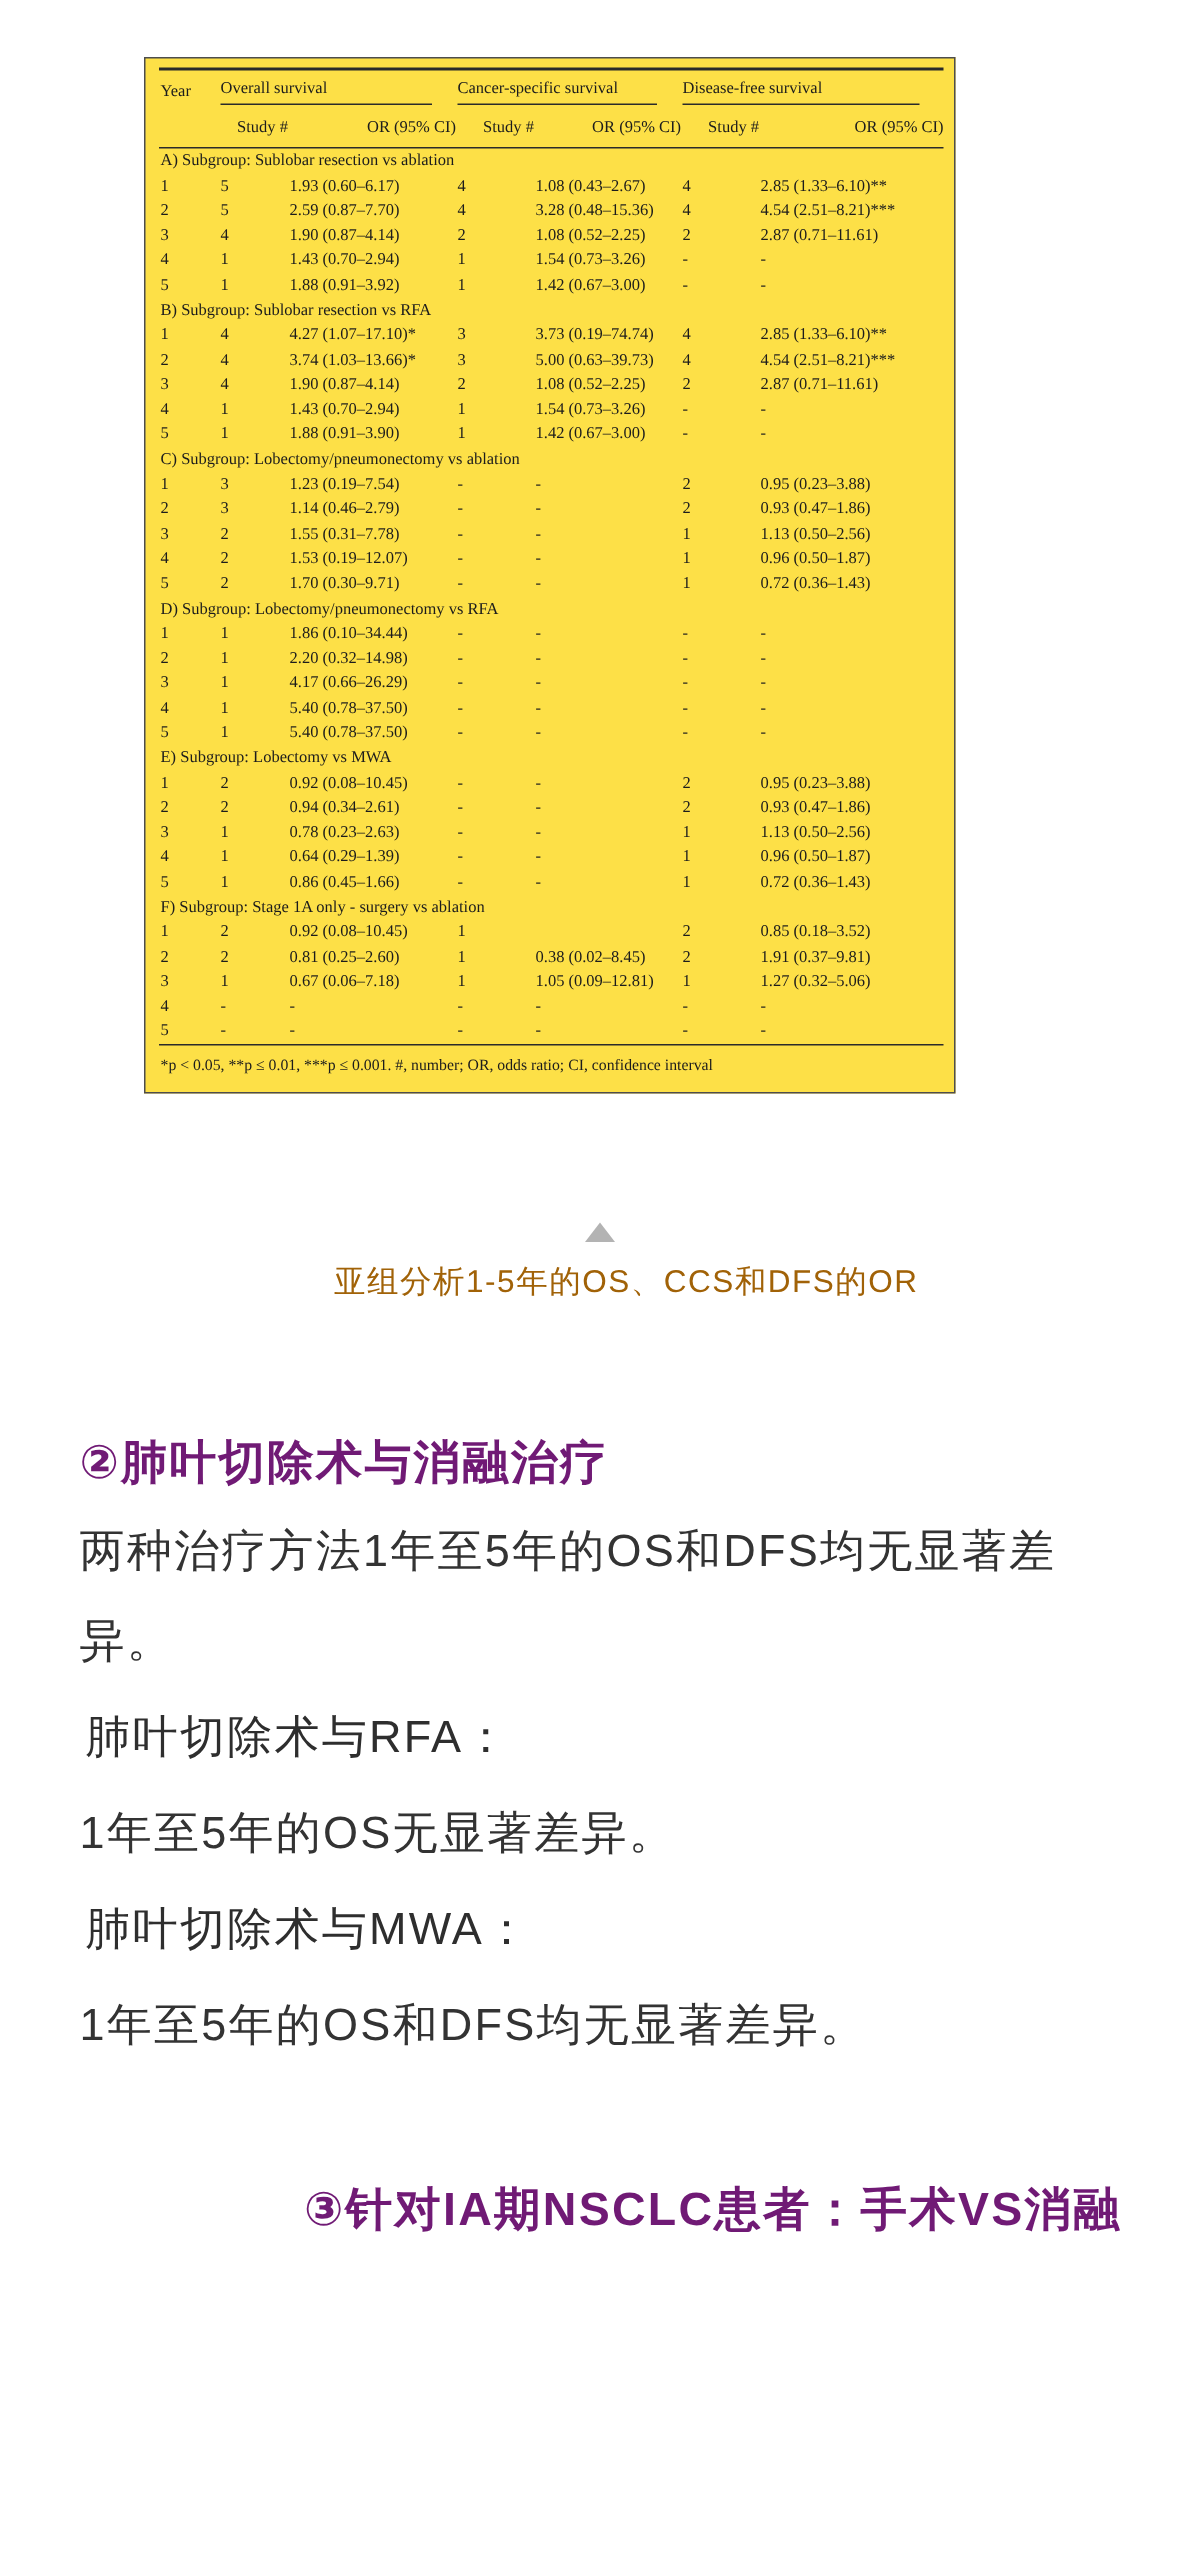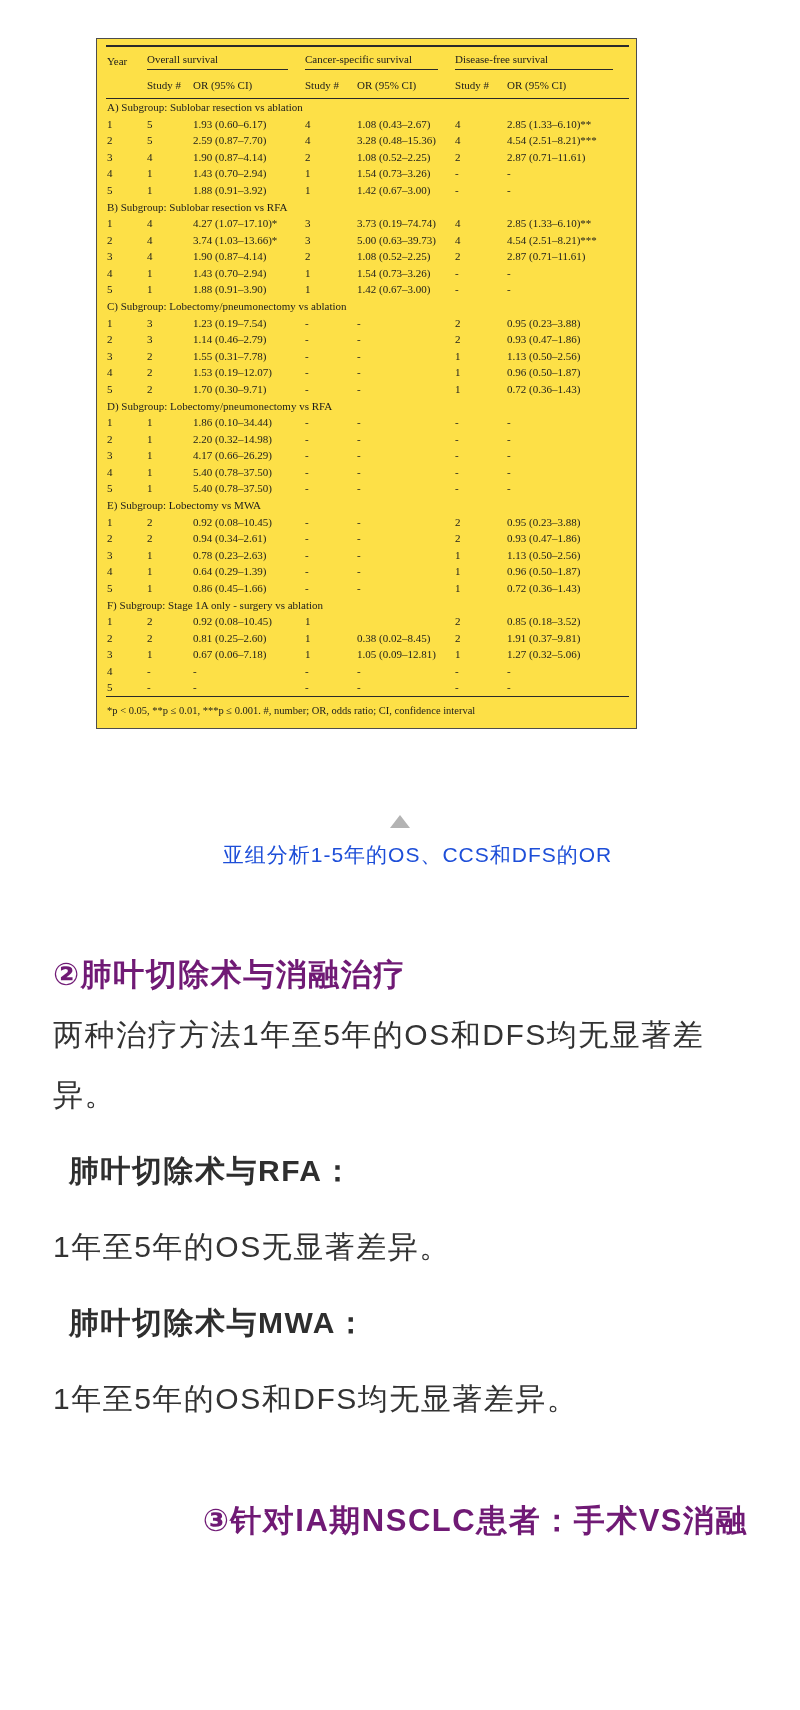--- a/index.html
+++ b/index.html
@@ -31,20 +31,21 @@
     white-space:nowrap; overflow:visible;
   }
   .figure thead th.group-th div{
     border-bottom:1px solid #2a2a2a;
     padding:4px 0 4px 0; margin-right:16px;
   }
   .figure thead th.year-th{vertical-align:top; padding-top:8px;}
   .figure thead tr.subhead th{
     padding:6px 0 7px 1px;
     border-bottom:1.5px solid #2a2a2a;
+    text-align:right;
   }
   .figure thead th.year-th{border-bottom:1.5px solid #2a2a2a;}
   .figure tbody tr.section-row td{
     padding-top:2.5px; padding-bottom:2.5px;
   }
   .figure tbody tr:last-child td{border-bottom:1.5px solid #2a2a2a;}
   .figure .footnote{
     font-size:10.5px; line-height:14px; padding:7px 0 2px 1px;
     color:#1c1c1c; white-space:nowrap;
   }
@@ -52,38 +53,38 @@
   
   .collapse-triangle{
     width:0; height:0; margin:86px auto 0 auto;
     border-left:10px solid transparent;
     border-right:10px solid transparent;
     border-bottom:13px solid #b3b3b3;
     cursor:pointer;
   }
   .caption{
     margin-top:13px; text-align:center;
-    font-size:21px; line-height:28px; color:#1d4ed8;
+    font-size:21px; line-height:28px; color:#a16207;
     letter-spacing:1px;
     padding-left:35px;
   }
 
   
   .article{
     margin:76px 52px 0 53px;
     font-size:30px; line-height:60px; letter-spacing:1.5px;
     color:#333333;
   }
   .article h2{
     font-size:31px; font-weight:700; color:#701a75;
     margin:0; line-height:60px;
   }
   .article h3{
-    font-size:30px; font-weight:700; color:#2e2e2e;
-    margin:16px; line-height:60px;
+    font-size:30px; font-weight:400; color:#2e2e2e;
+    margin:4px; line-height:60px;
   }
   .article p{margin:0; line-height:60px;}
   .article .gap-top{margin-top:62px;text-align:right;}
 </style>
 </head>
 <body>
 
 <div class="figure">
   <table>
     <colgroup>

